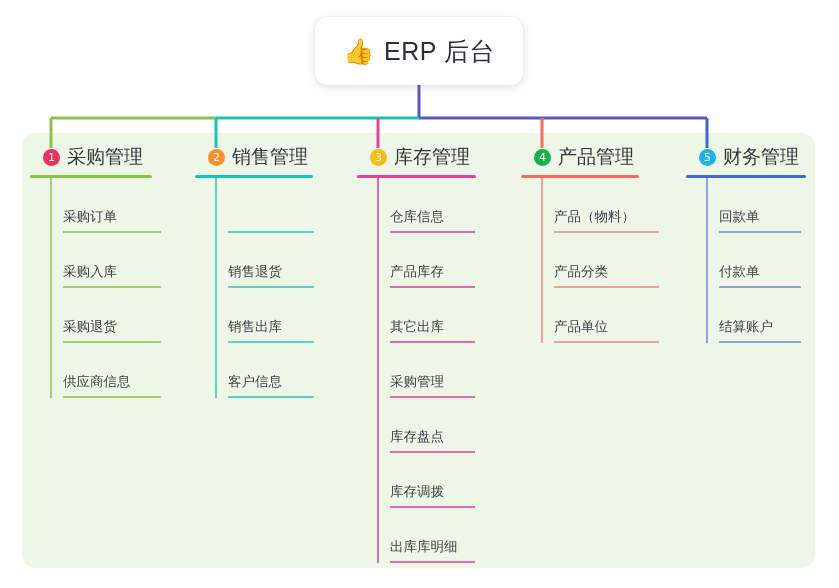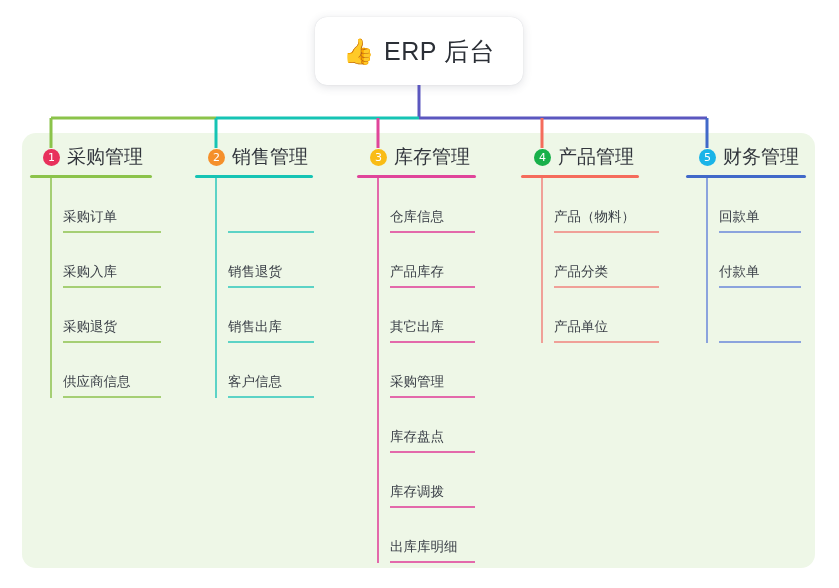--- a/index.html
+++ b/index.html
@@ -283,19 +283,20 @@
           <div class="spine" style="background: rgb(139, 163, 221); height: 165px;"></div>
           <div class="leaf">
             <div class="leaf-text">回款单</div>
             <div class="leaf-rule" style="width: 82px; background: rgb(139, 163, 221);"></div>
           </div>
           <div class="leaf">
             <div class="leaf-text">付款单</div>
             <div class="leaf-rule" style="width: 82px; background: rgb(139, 163, 221);"></div>
           </div>
           <div class="leaf">
+            <div class="leaf-text">结算账户</div>
             <div class="leaf-rule" style="width: 82px; background: rgb(139, 163, 221);"></div>
           </div>
         </div>
       </div>
     </div>
 
 </div>
 
 </body></html>

